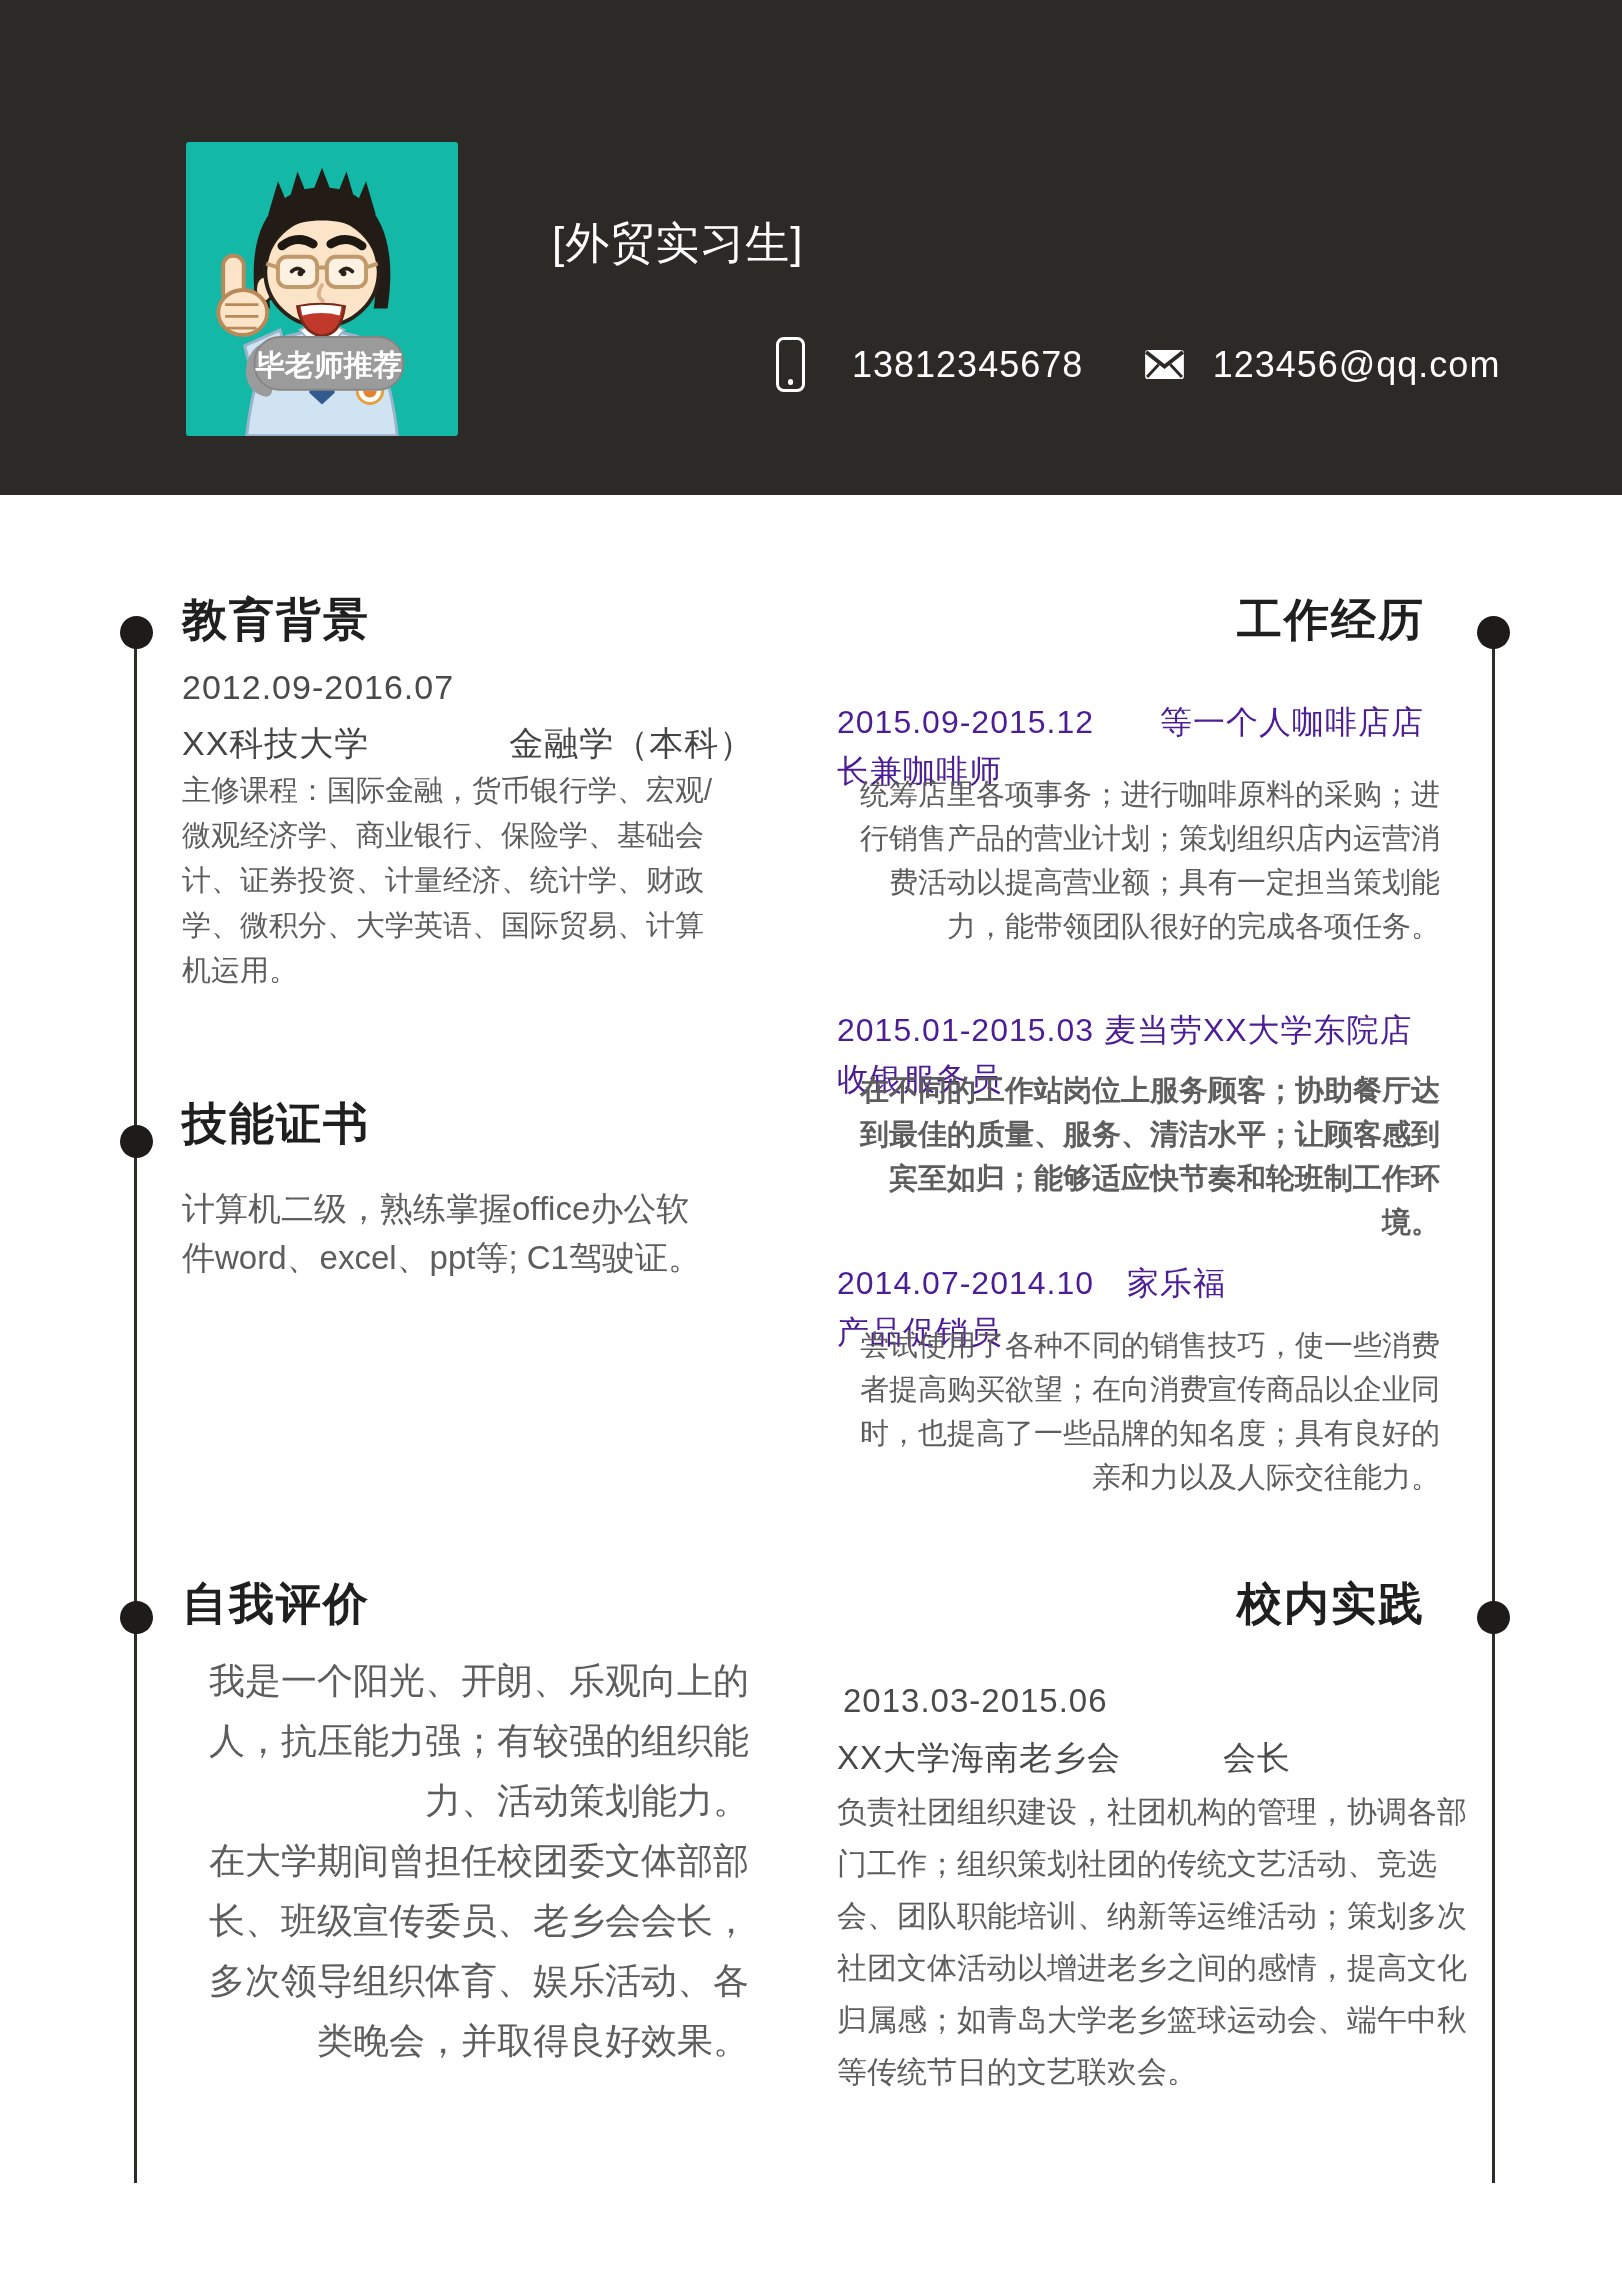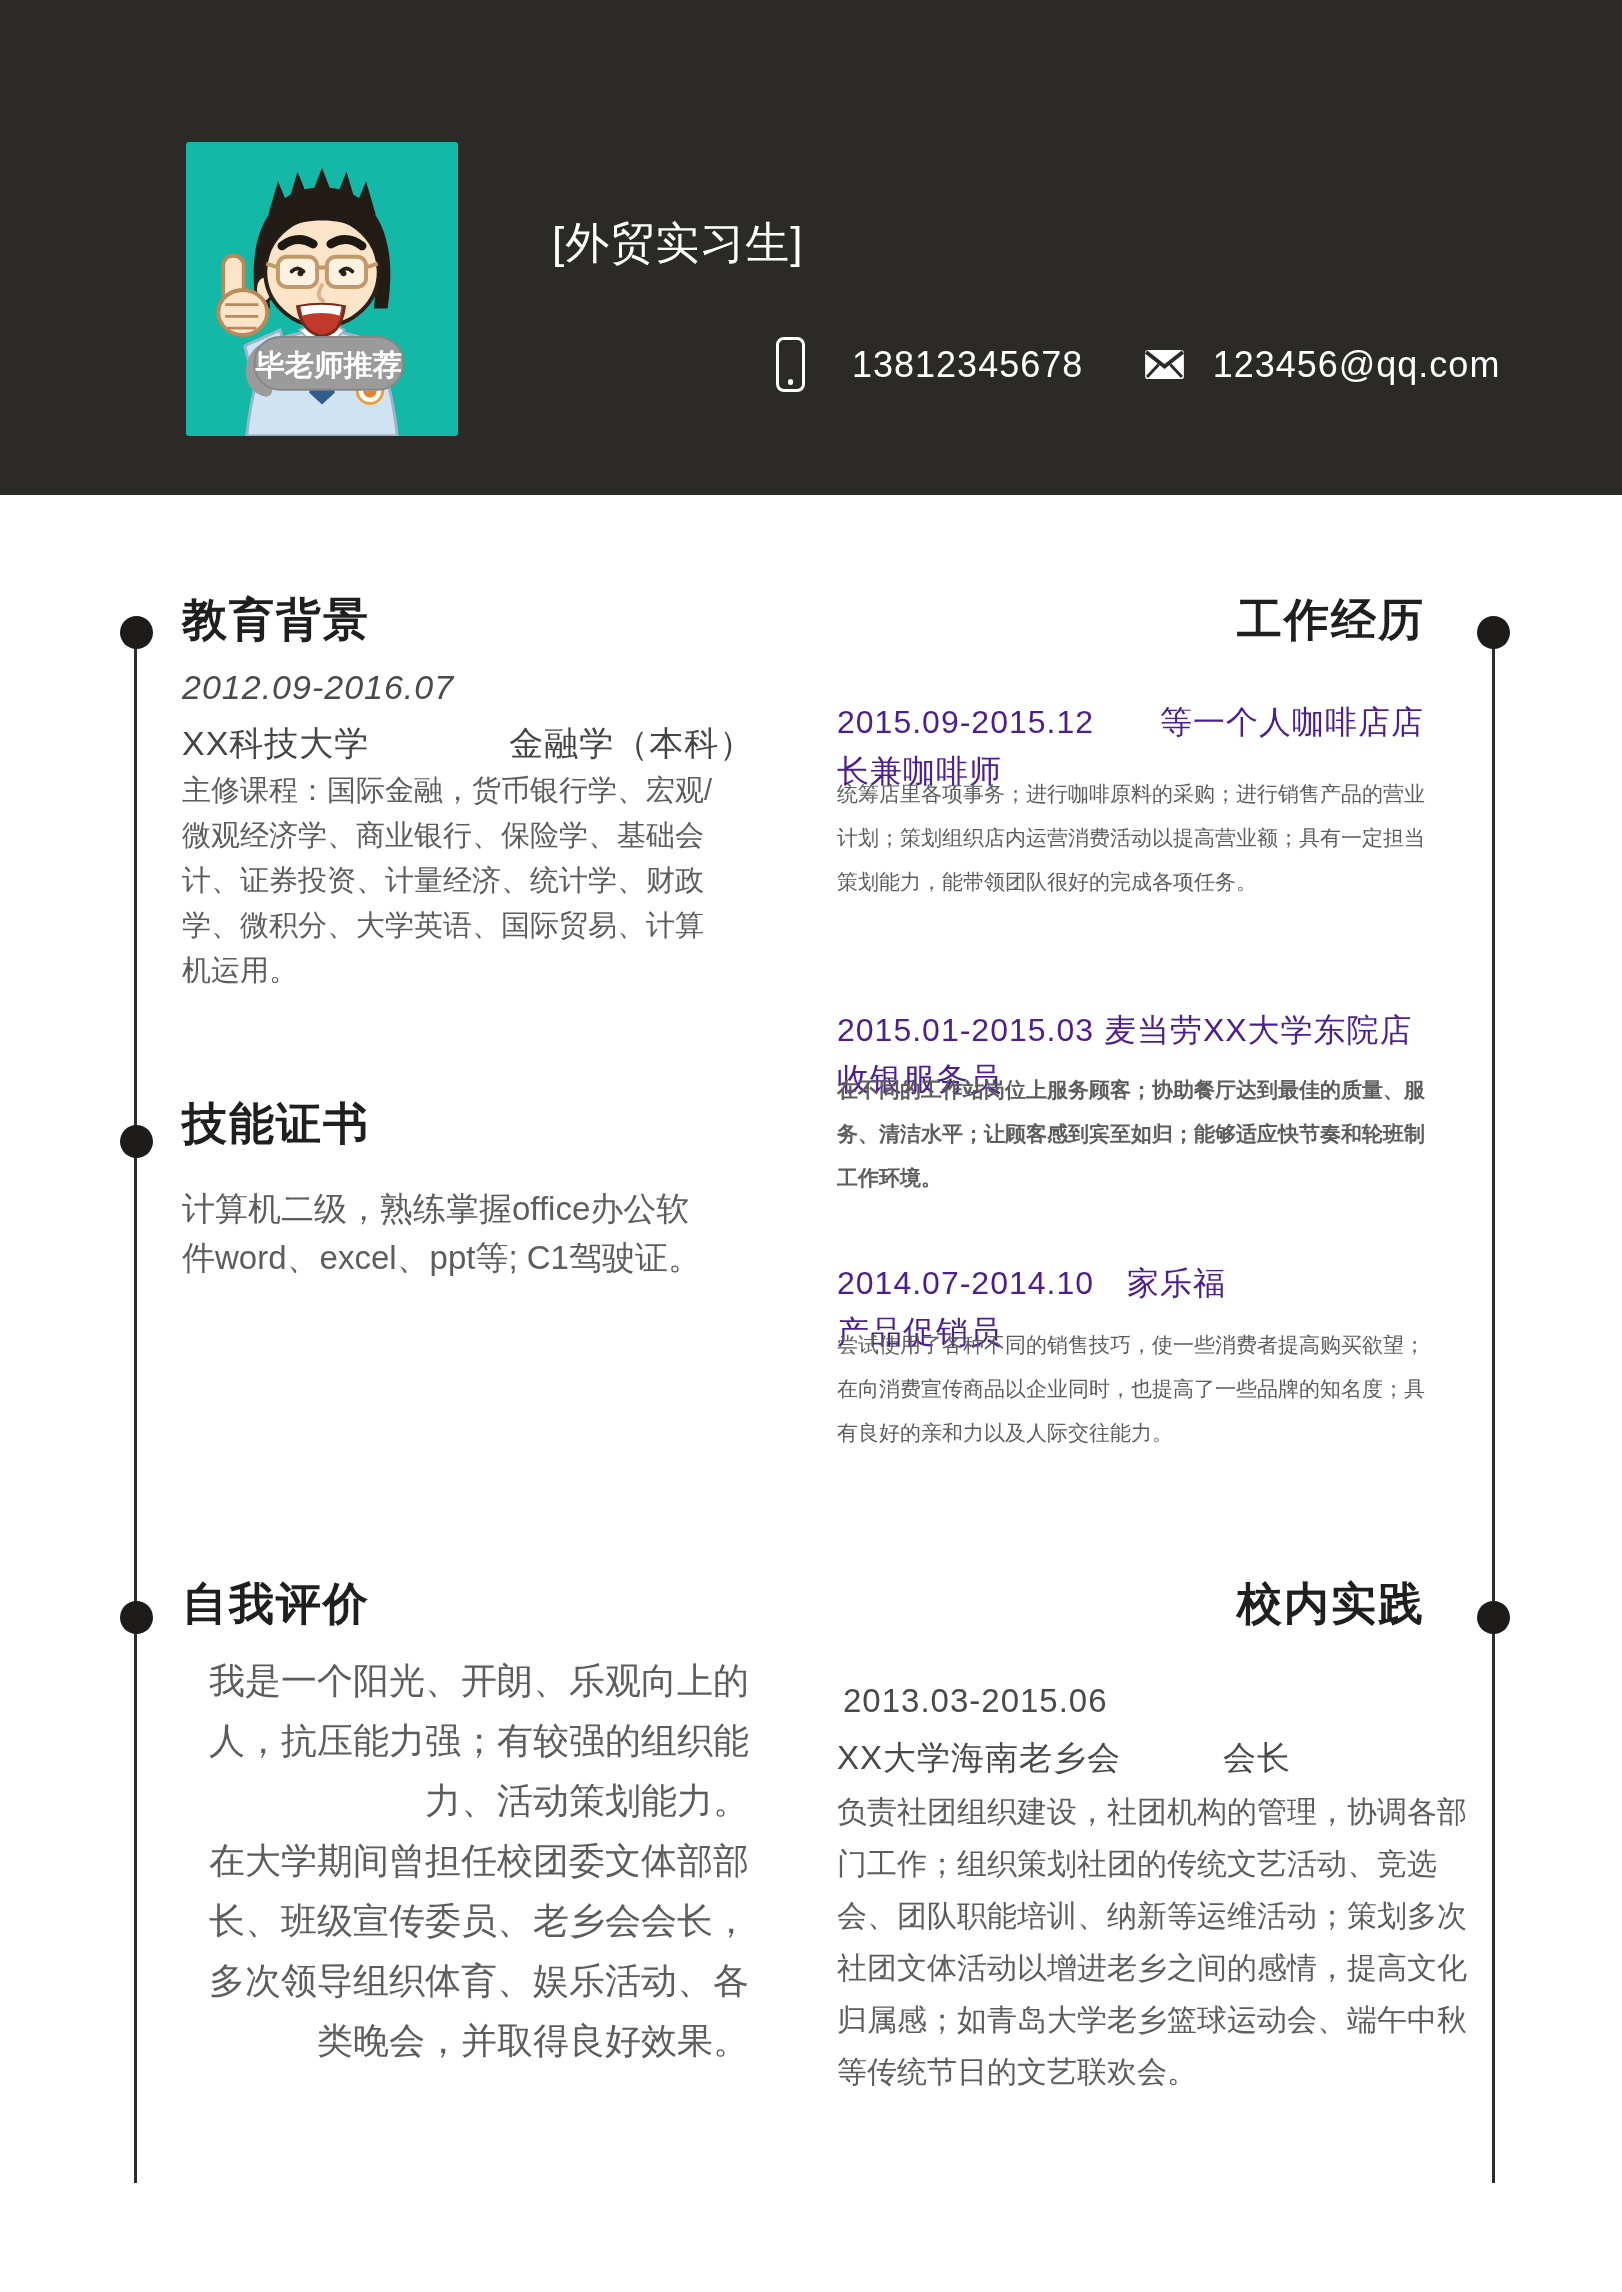--- a/index.html
+++ b/index.html
@@ -32,21 +32,21 @@
   
   .sec-title{font-size:45px;font-weight:700;color:#1f1f1f;letter-spacing:2px;line-height:1.15;}
   .alignr{text-align:right;}
   .meta{font-size:34px;color:#4a4a4a;letter-spacing:1px;line-height:1.3;}
   .body-txt{color:#5d5d5d;}
   .body-txt p{margin:0;}
   .edu-body{width:537px;font-size:29px;line-height:45px;}
   .skill-body{width:537px;font-size:33px;line-height:49px;}
   .self-body{width:567px;font-size:36px;line-height:60px;}
   .job-head{width:588px;font-size:32px;line-height:49px;color:#4c1d95;letter-spacing:1px;margin-top:26px;}
-  .job-body{width:603px;font-size:21px;line-height:44px;}
+  .job-body{width:603px;font-size:29px;line-height:44px;text-align:right;}
   .campus-body{width:637px;font-size:30px;line-height:52px;}
 </style>
 </head>
 <body>
 
 <div class="abs header-band"></div>
 
 <div class="abs avatar-box">
   <svg width="272" height="294" viewBox="0 0 278 300">
 
@@ -119,21 +119,21 @@
 
 <div class="abs tl-line l"></div>
 <div class="abs tl-line r"></div>
 <div class="abs tl-dot" style="left:120px;top:616px;"></div>
 <div class="abs tl-dot" style="left:120px;top:1125px;"></div>
 <div class="abs tl-dot" style="left:120px;top:1601px;"></div>
 <div class="abs tl-dot" style="left:1477px;top:616px;"></div>
 <div class="abs tl-dot" style="left:1477px;top:1601px;"></div>
 
 <div class="abs sec-title" style="left:182px;top:594px;">教育背景</div>
-<div class="abs meta" style="left:182px;top:665px;font-style:italic;">2012.09-2016.07</div>
+<div class="abs meta" style="left:182px;top:665px;">2012.09-2016.07</div>
 <div class="abs meta" style="left:182px;top:721px;color:#454545;">XX科技大学　　　　金融学（本科）</div>
 <div class="abs body-txt edu-body" style="left:182px;top:768px;">主修课程：国际金融，货币银行学、宏观/微观经济学、商业银行、保险学、基础会计、证券投资、计量经济、统计学、财政学、微积分、大学英语、国际贸易、计算机运用。</div>
 
 <div class="abs sec-title" style="left:182px;top:1098px;">技能证书</div>
 <div class="abs body-txt skill-body" style="left:182px;top:1184px;">
   <p>计算机二级，熟练掌握office办公软件word、excel、ppt等; C1驾驶证。</p>
 </div>
 
 <div class="abs sec-title" style="left:182px;top:1578px;">自我评价</div>
 <div class="abs body-txt self-body" style="left:182px;top:1651px;text-align:right;">

